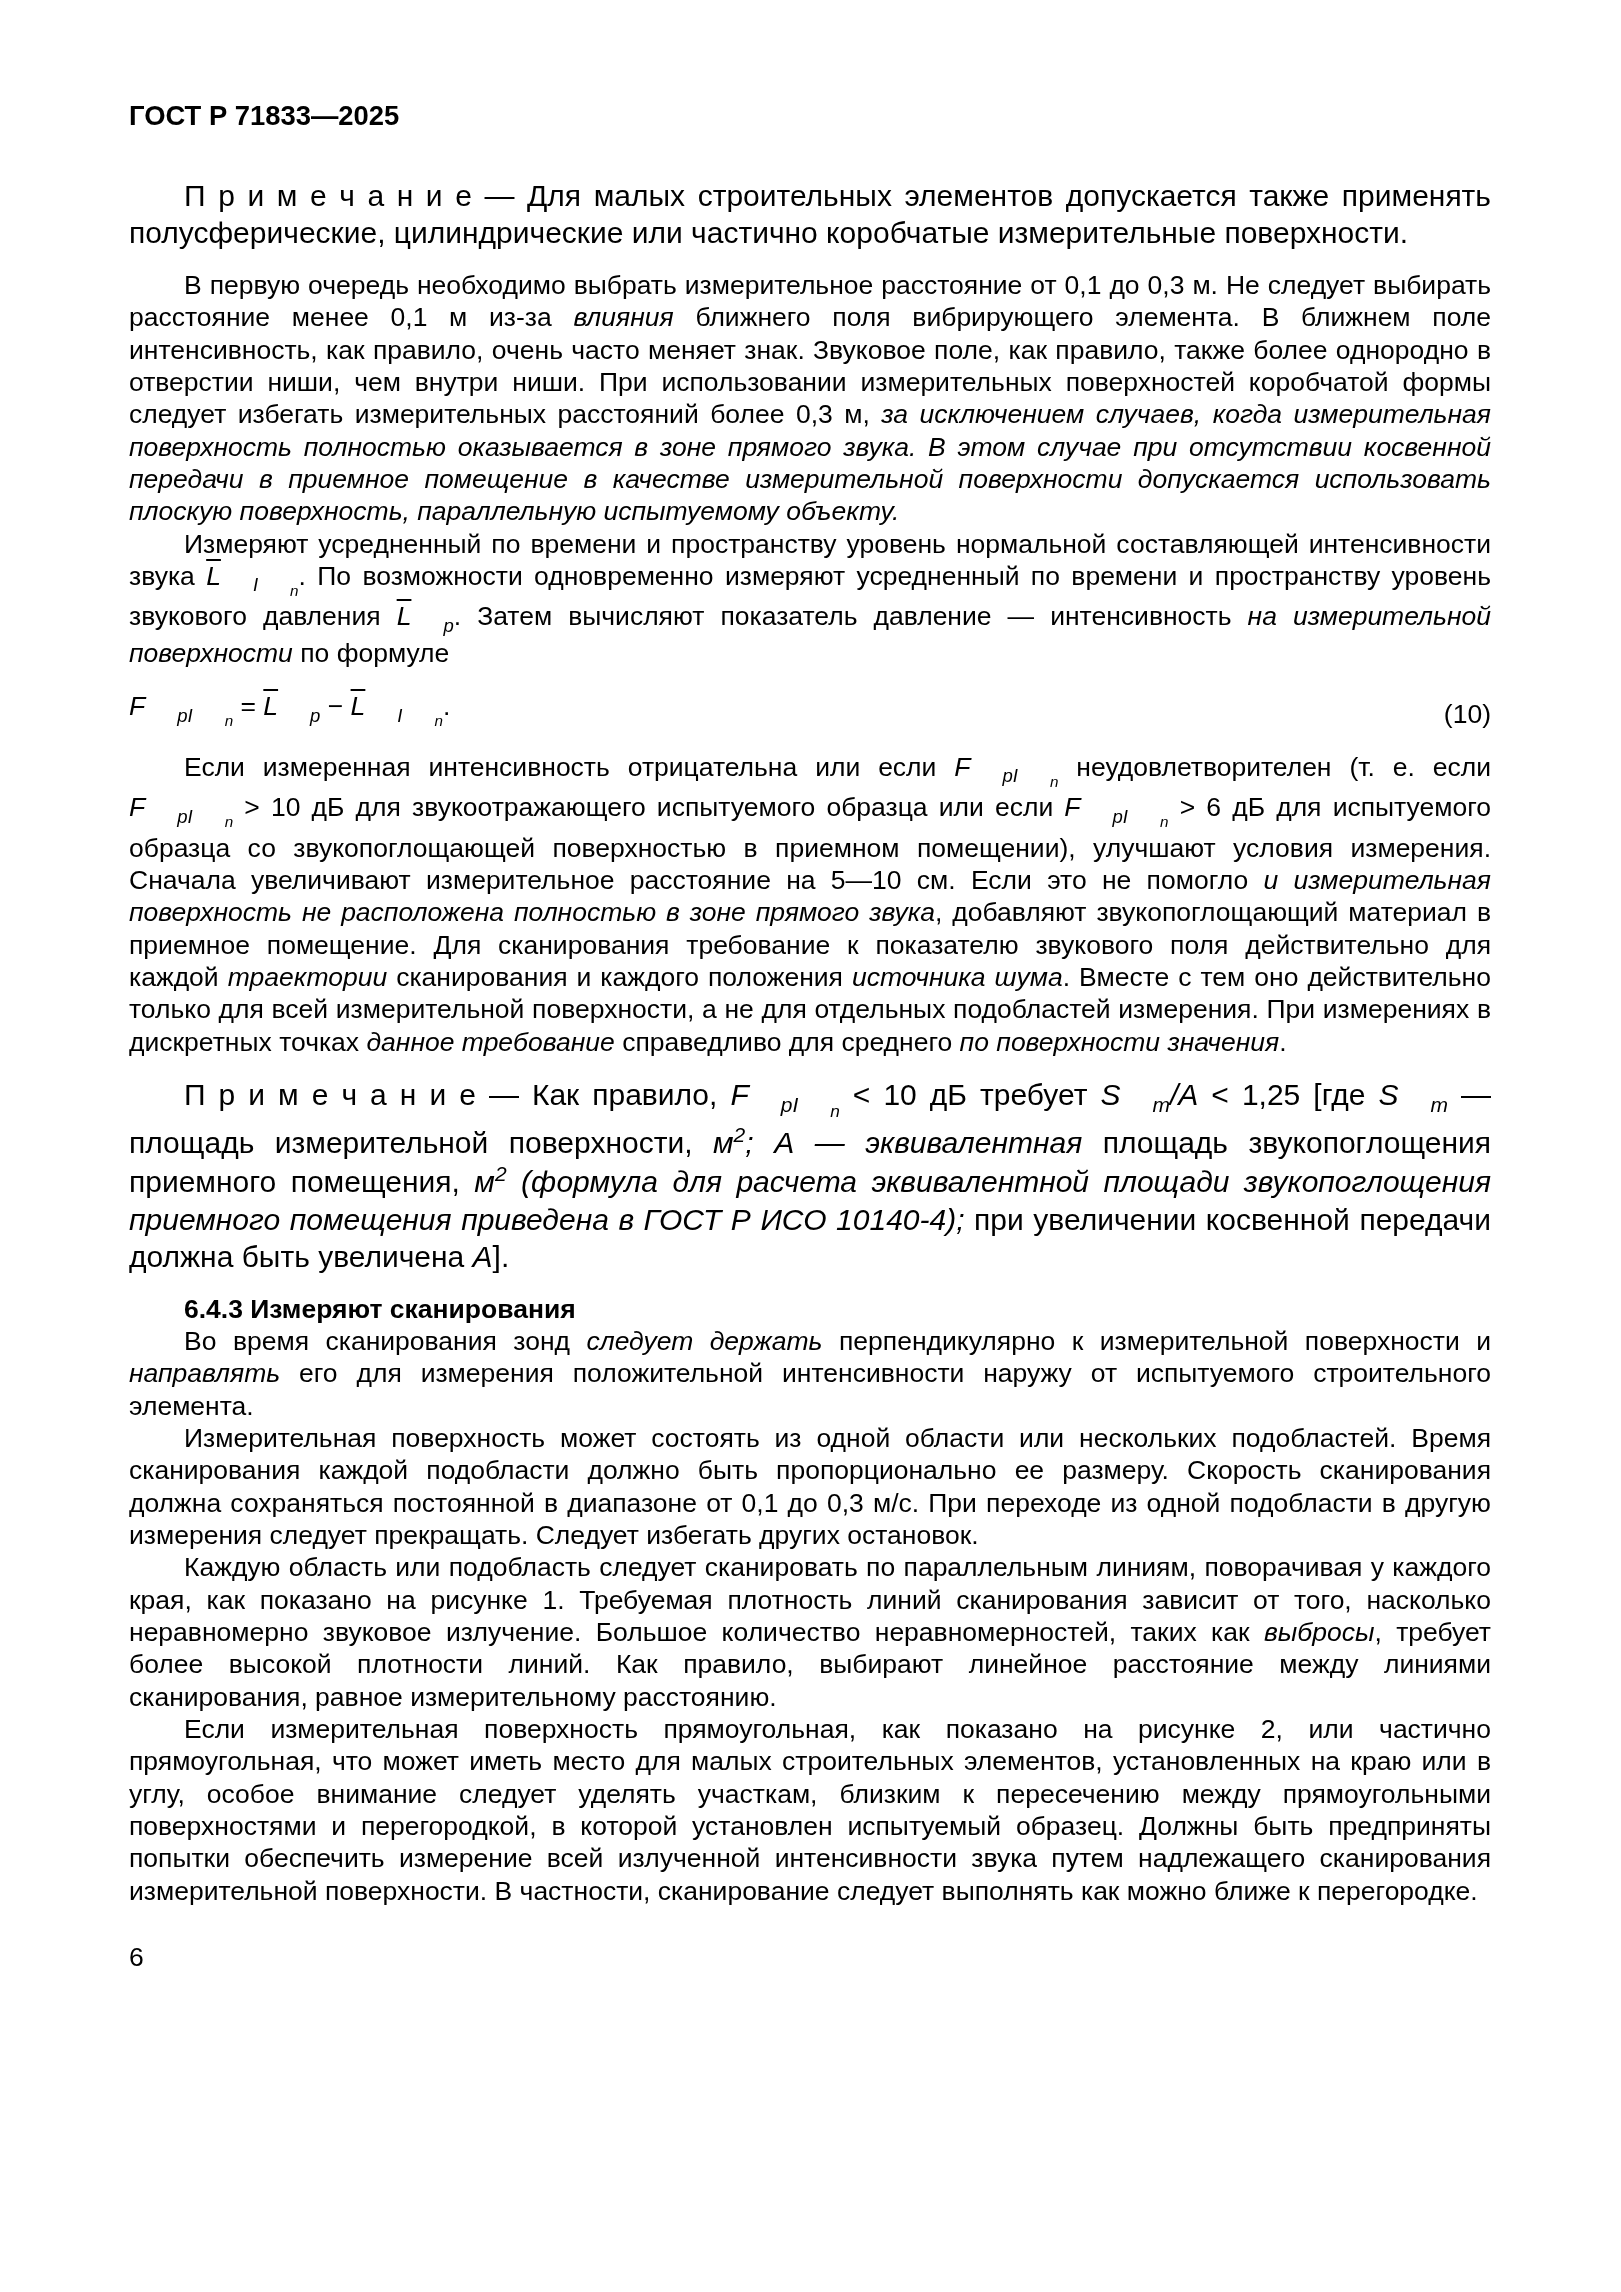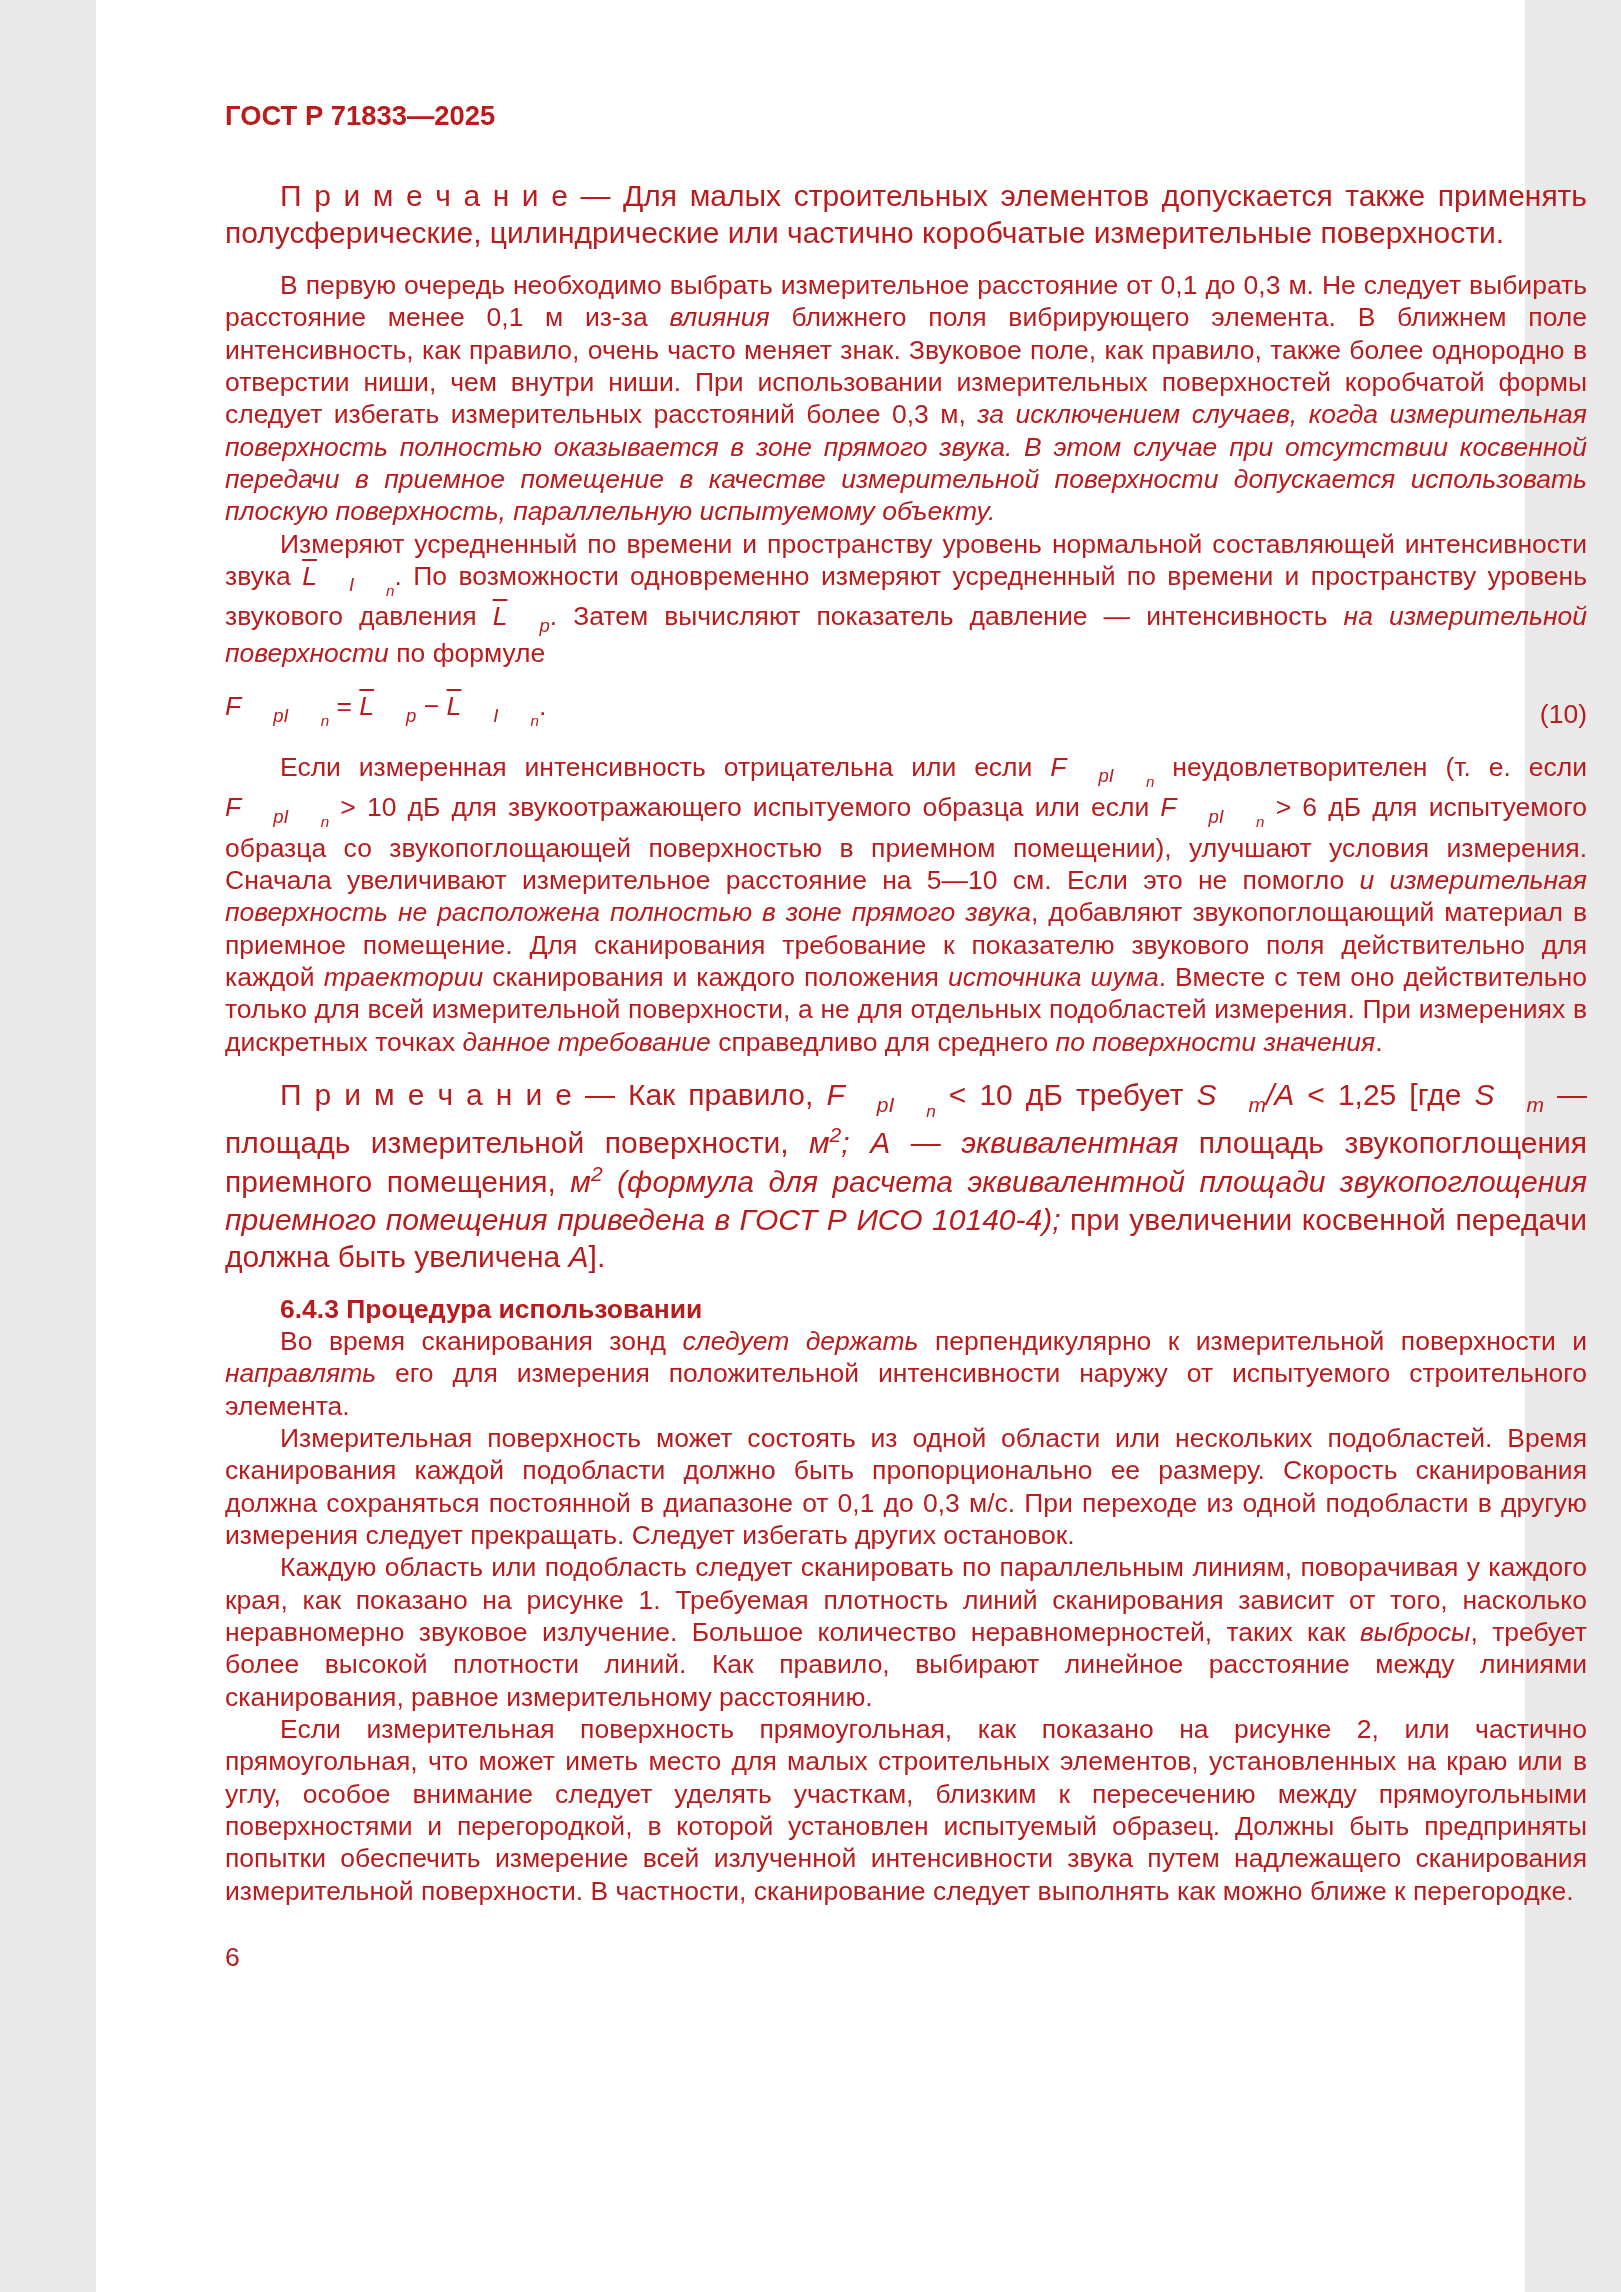--- a/index.html
+++ b/index.html
@@ -1,24 +1,24 @@
 <!DOCTYPE html>
 <html lang="ru"><head>
 <meta charset="utf-8">
 <style>
   * { margin: 0; padding: 0; box-sizing: border-box; }
   html, body { background: #e9e9e9; }
   .page {
     position: relative;
-    width: 1429px;
+    width: 1621px;
     height: 2293px;
     margin: 0 auto;
     background: #ffffff;
     font-family: "Liberation Sans", sans-serif;
-    color: #b91c1c;
+    color: #000000;
   }
   .content {
     position: absolute;
     left: 129px;
     top: 100px;
     width: 1362px;
   }
   .running-header {
     font-size: 27.4px;
     font-weight: bold;
@@ -69,21 +69,21 @@
   <div class="content">
     <div class="running-header">ГОСТ Р 71833—2025</div>
 
     <div id="doc-body">
         <p class="note"><span><span>П р и м е ч а н и е — Для малых строительных элементов допускается также применять полусферические, цилиндрические или частично коробчатые измерительные поверхности.</span></span></p>
         <p class="para"><span><span>В первую очередь необходимо выбрать измерительное расстояние от 0,1 до 0,3 м. Не следует выбирать расстояние менее 0,1 м из-за </span></span><span class="it"><span>влияния</span></span><span><span> ближнего поля вибрирующего элемента. В ближнем поле интенсивность, как правило, очень часто меняет знак. Звуковое поле, как правило, также более однородно в отверстии ниши, чем внутри ниши. При использовании измерительных поверхностей коробчатой формы следует избегать измерительных расстояний более 0,3 м, </span></span><span class="it"><span>за исключением случаев, когда измерительная поверхность полностью оказывается в зоне прямого звука. В этом случае при отсутствии косвенной передачи в приемное помещение в качестве измерительной поверхности допускается использовать плоскую поверхность, параллельную испытуемому объекту.</span></span></p>
         <p class="para"><span><span>Измеряют усредненный по времени и пространству уровень нормальной составляющей интенсивности звука </span></span><span class="it"><span class="ov">L</span><sub class="rsub"><span class="it"><span>I</span><sub class="rsub"><span class="it"><span>n</span></span></sub></span></sub></span><span><span>. По возможности одновременно измеряют усредненный по времени и пространству уровень звукового давления </span></span><span class="it"><span class="ov">L</span><sub class="rsub"><span class="it"><span>p</span></span></sub></span><span><span>. Затем вычисляют показатель давление — интенсивность </span></span><span class="it"><span>на измерительной поверхности</span></span><span><span> по формуле</span></span></p>
         <div class="formula-row"><span class="formula"><span class="it"><span>F</span><sub class="rsub"><span class="it"><span>pI</span><sub class="rsub"><span class="it"><span>n</span></span></sub></span></sub></span><span><span> = </span></span><span class="it"><span class="ov">L</span><sub class="rsub"><span class="it"><span>p</span></span></sub></span><span><span> − </span></span><span class="it"><span class="ov">L</span><sub class="rsub"><span class="it"><span>I</span><sub class="rsub"><span class="it"><span>n</span></span></sub></span></sub></span><span><span>.</span></span></span><span class="formula-num">(10)</span></div>
         <p class="para"><span><span>Если измеренная интенсивность отрицательна или если </span></span><span class="it"><span>F</span><sub class="rsub"><span class="it"><span>pI</span><sub class="rsub"><span class="it"><span>n</span></span></sub></span></sub></span><span><span> неудовлетворителен (т. е. если </span></span><span class="it"><span>F</span><sub class="rsub"><span class="it"><span>pI</span><sub class="rsub"><span class="it"><span>n</span></span></sub></span></sub></span><span><span> &gt; 10 дБ для звукоотражающего испытуемого образца или если </span></span><span class="it"><span>F</span><sub class="rsub"><span class="it"><span>pI</span><sub class="rsub"><span class="it"><span>n</span></span></sub></span></sub></span><span><span> &gt; 6 дБ для испытуемого образца со звукопоглощающей поверхностью в приемном помещении), улучшают условия измерения. Сначала увеличивают измерительное расстояние на 5—10 см. Если это не помогло </span></span><span class="it"><span>и измерительная поверхность не расположена полностью в зоне прямого звука</span></span><span><span>, добавляют звукопоглощающий материал в приемное помещение. Для сканирования требование к показателю звукового поля действительно для каждой </span></span><span class="it"><span>траектории</span></span><span><span> сканирования и каждого положения </span></span><span class="it"><span>источника шума</span></span><span><span>. Вместе с тем оно действительно только для всей измерительной поверхности, а не для отдельных подобластей измерения. При измерениях в дискретных точках </span></span><span class="it"><span>данное требование</span></span><span><span> справедливо для среднего </span></span><span class="it"><span>по поверхности значения</span></span><span><span>.</span></span></p>
         <p class="note"><span><span>П р и м е ч а н и е — Как правило, </span></span><span class="it"><span>F</span><sub class="rsub"><span class="it"><span>pI</span><sub class="rsub"><span class="it"><span>n</span></span></sub></span></sub></span><span><span> &lt; 10 дБ требует </span></span><span class="it"><span>S</span><sub class="rsub"><span class="it"><span>m</span></span></sub></span><span class="it"><span>/A</span></span><span><span> &lt; 1,25 [где </span></span><span class="it"><span>S</span><sub class="rsub"><span class="it"><span>m</span></span></sub></span><span><span> — площадь измерительной поверхности, </span></span><span class="it"><span>м</span><sup class="rsup"><span class="it"><span>2</span></span></sup></span><span class="it"><span>; </span></span><span class="it"><span>А — эквивалентная</span></span><span><span> площадь звукопоглощения приемного помещения, </span></span><span class="it"><span>м</span><sup class="rsup"><span class="it"><span>2</span></span></sup></span><span><span> </span></span><span class="it"><span>(формула для расчета эквивалентной площади звукопоглощения приемного помещения приведена в ГОСТ Р ИСО 10140-4);</span></span><span><span> при увеличении косвенной передачи должна быть увеличена </span></span><span class="it"><span>А</span></span><span><span>].</span></span></p>
-        <p class="heading">6.4.3 Процедура использовании</p>
+        <p class="heading">6.4.3 Измеряют сканирования</p>
         <p class="para"><span><span>Во время сканирования зонд </span></span><span class="it"><span>следует держать</span></span><span><span> перпендикулярно к измерительной поверхности и </span></span><span class="it"><span>направлять</span></span><span><span> его для измерения положительной интенсивности наружу от испытуемого строительного элемента.</span></span></p>
         <p class="para"><span><span>Измерительная поверхность может состоять из одной области или нескольких подобластей. Время сканирования каждой подобласти должно быть пропорционально ее размеру. Скорость сканирования должна сохраняться постоянной в диапазоне от 0,1 до 0,3 м/с. При переходе из одной подобласти в другую измерения следует прекращать. Следует избегать других остановок.</span></span></p>
         <p class="para"><span><span>Каждую область или подобласть следует сканировать по параллельным линиям, поворачивая у каждого края, как показано на рисунке 1. Требуемая плотность линий сканирования зависит от того, насколько неравномерно звуковое излучение. Большое количество неравномерностей, таких как </span></span><span class="it"><span>выбросы</span></span><span><span>, требует более высокой плотности линий. Как правило, выбирают линейное расстояние между линиями сканирования, равное измерительному расстоянию.</span></span></p>
         <p class="para"><span><span>Если измерительная поверхность прямоугольная, как показано на рисунке 2, или частично прямоугольная, что может иметь место для малых строительных элементов, установленных на краю или в углу, особое внимание следует уделять участкам, близким к пересечению между прямоугольными поверхностями и перегородкой, в которой установлен испытуемый образец. Должны быть предприняты попытки обеспечить измерение всей излученной интенсивности звука путем надлежащего сканирования измерительной поверхности. В частности, сканирование следует выполнять как можно ближе к перегородке.</span></span></p>
       </div>
 
     <div class="page-number">6</div>
   </div>
 </div>
 

